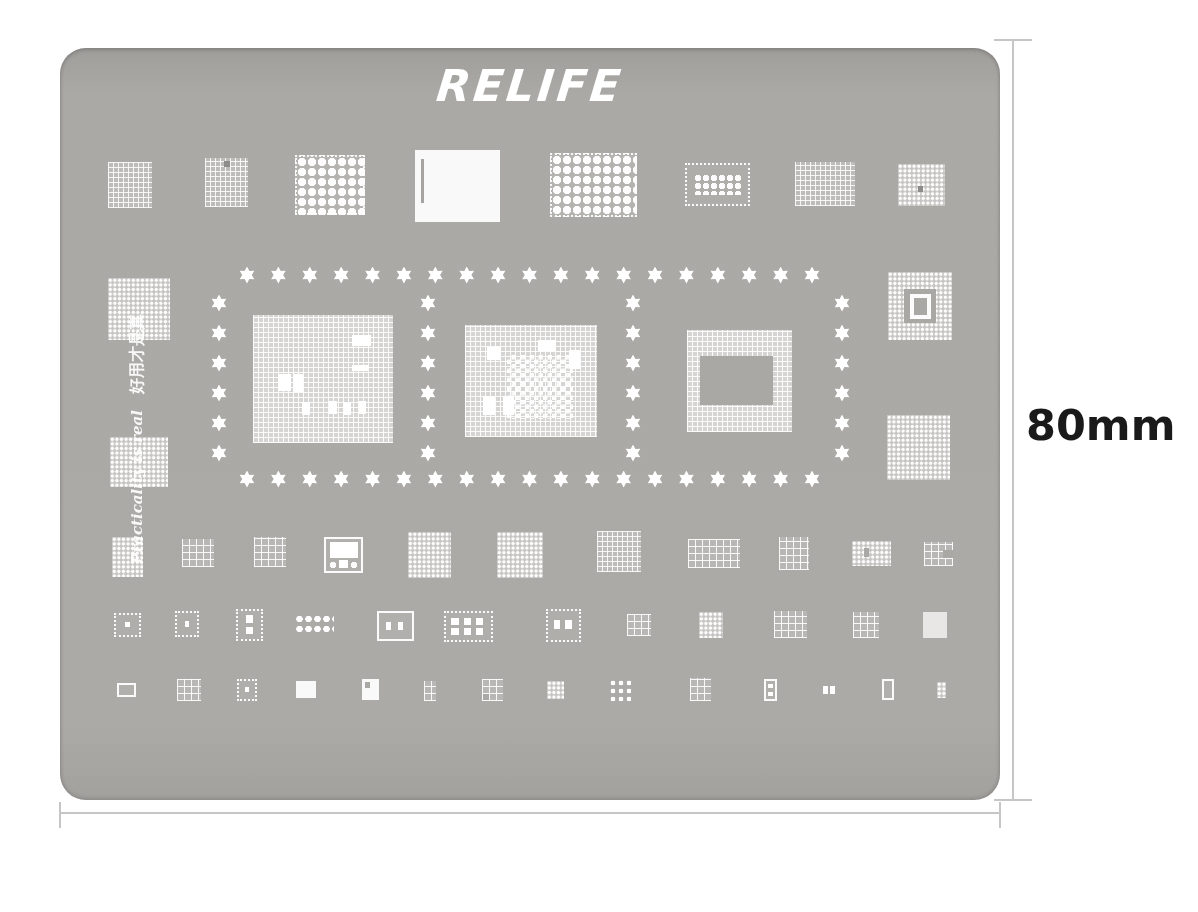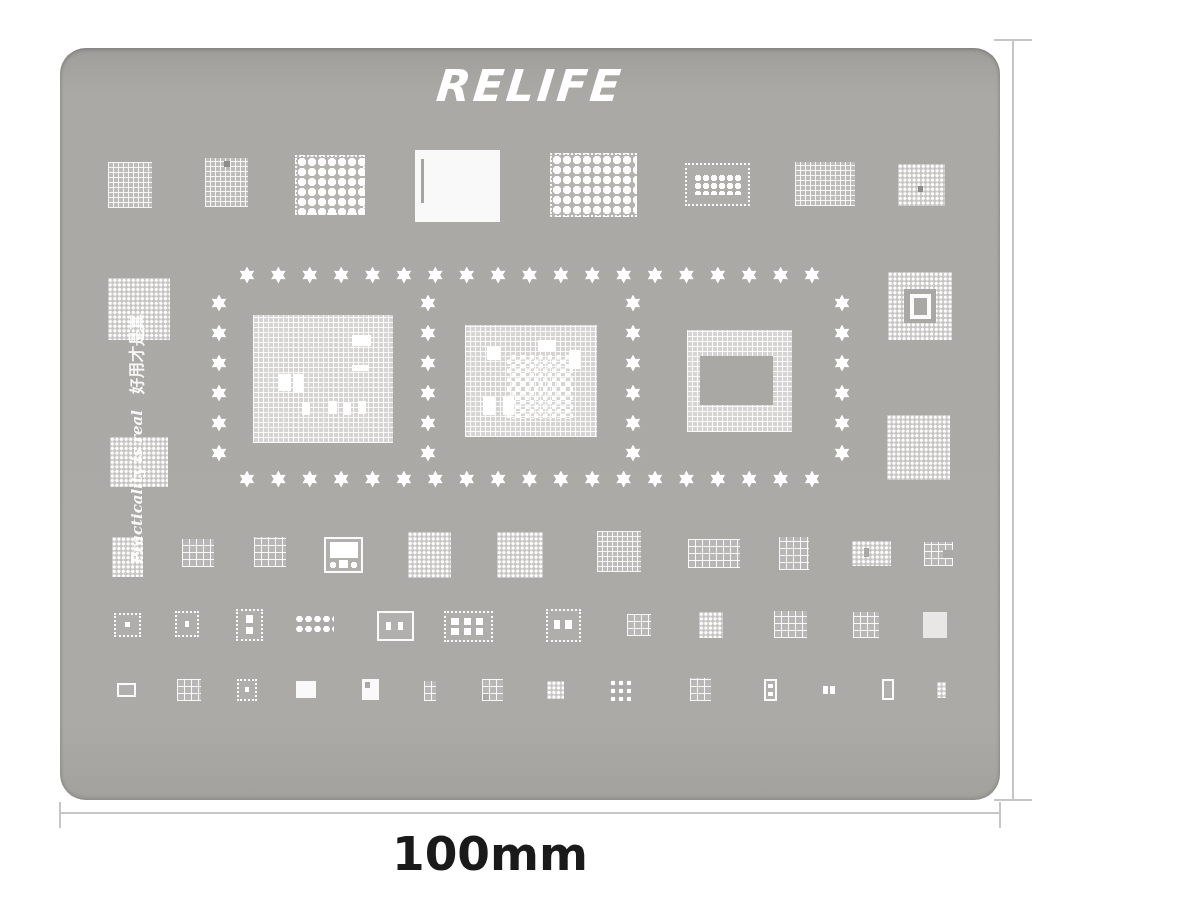--- a/index.html
+++ b/index.html
@@ -266,19 +266,19 @@
         <div class="star" style="left: 773.5px; top: 306.5px; width: 17px; height: 17px;"></div>
         <div class="star" style="left: 773.5px; top: 336.5px; width: 17px; height: 17px;"></div>
         <div class="star" style="left: 773.5px; top: 366.5px; width: 17px; height: 17px;"></div>
         <div class="star" style="left: 773.5px; top: 396.5px; width: 17px; height: 17px;"></div>
       </div>
   </div>
 
   <div class="dim-line" style="left:1012px;top:40px;width:2px;height:760px;"></div>
   <div class="dim-line" style="left:994px;top:39px;width:38px;height:2px;"></div>
   <div class="dim-line" style="left:994px;top:799px;width:38px;height:2px;"></div>
+  <div class="dim-label label-h">80mm</div>
 
   <div class="dim-line" style="left:60px;top:812px;width:940px;height:2px;"></div>
   <div class="dim-line" style="left:59px;top:802px;width:2px;height:26px;"></div>
   <div class="dim-line" style="left:999px;top:802px;width:2px;height:26px;"></div>
-  <div class="dim-label label-w">100mm</div>
 
 </div>
 
 </body></html>

